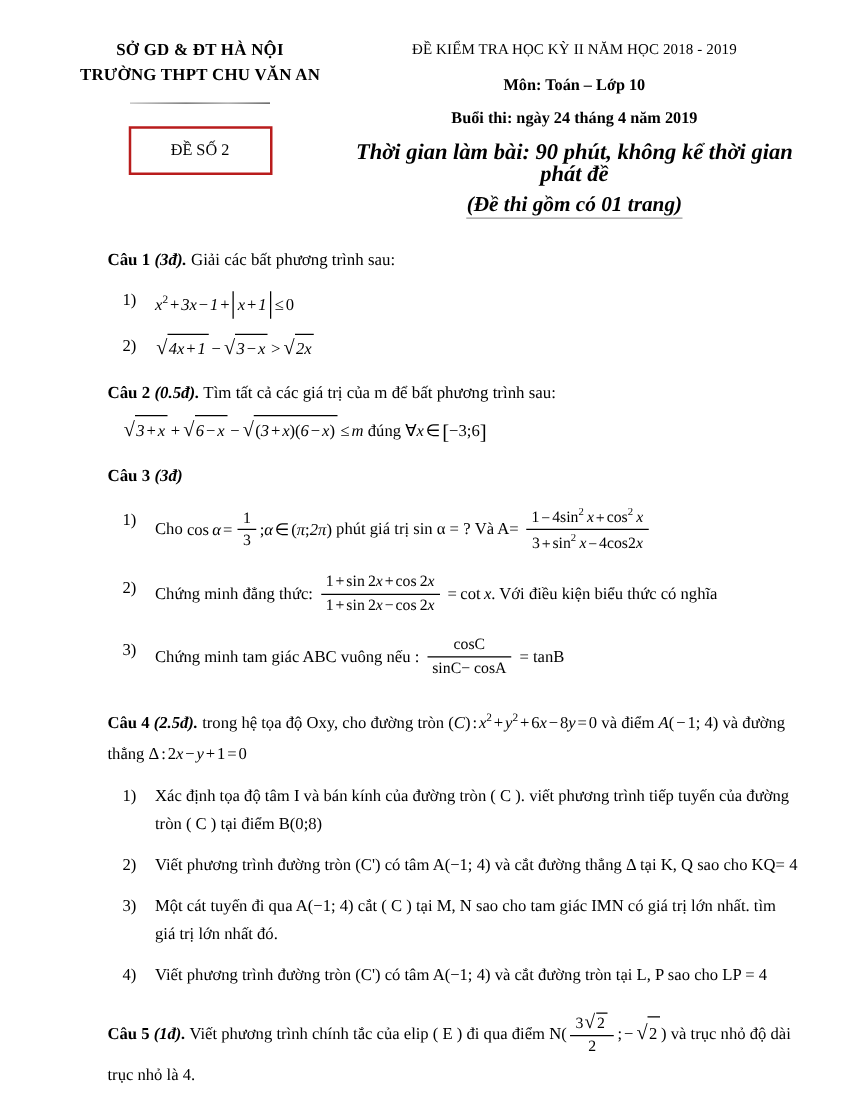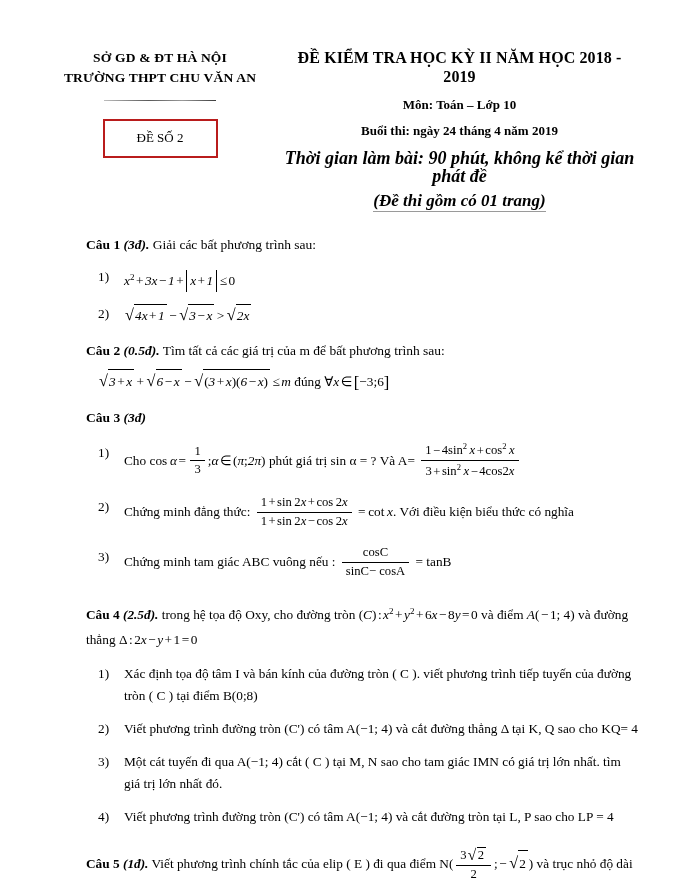--- a/index.html
+++ b/index.html
@@ -21,21 +21,21 @@
     height: 888px;
     position: relative;
     box-sizing: border-box;
     padding: 0;
   }
 
   
   .header {
     display: flex;
     flex-direction: row;
-    padding: 42px 40px 0 40px;
+    padding: 24px 40px 0 40px;
     box-sizing: border-box;
     justify-content: flex-end;
   }
   .hdr-left {
     width: 240px;
     text-align: center;
     padding-top: 6px;
   }
   .hdr-right {
     flex: 1;
@@ -57,22 +57,22 @@
   .de-so-box {
     margin: 18px auto 0 auto;
     width: 115px;
     border: 2px solid #b91c1c;
     padding: 9px 0 10px 0;
     text-align: center;
     font-size: 13px;
     box-sizing: border-box;
   }
   .exam-title {
-    font-weight: bold;
-    font-size: 16px;
+    font-weight: normal;
+    font-size: 12px;
     line-height: 19px;
     letter-spacing: 0.1px;
   }
   .exam-sub {
     font-weight: bold;
     font-size: 13px;
     margin-top: 10px;
     line-height: 18px;
   }
   .exam-sub2 {

